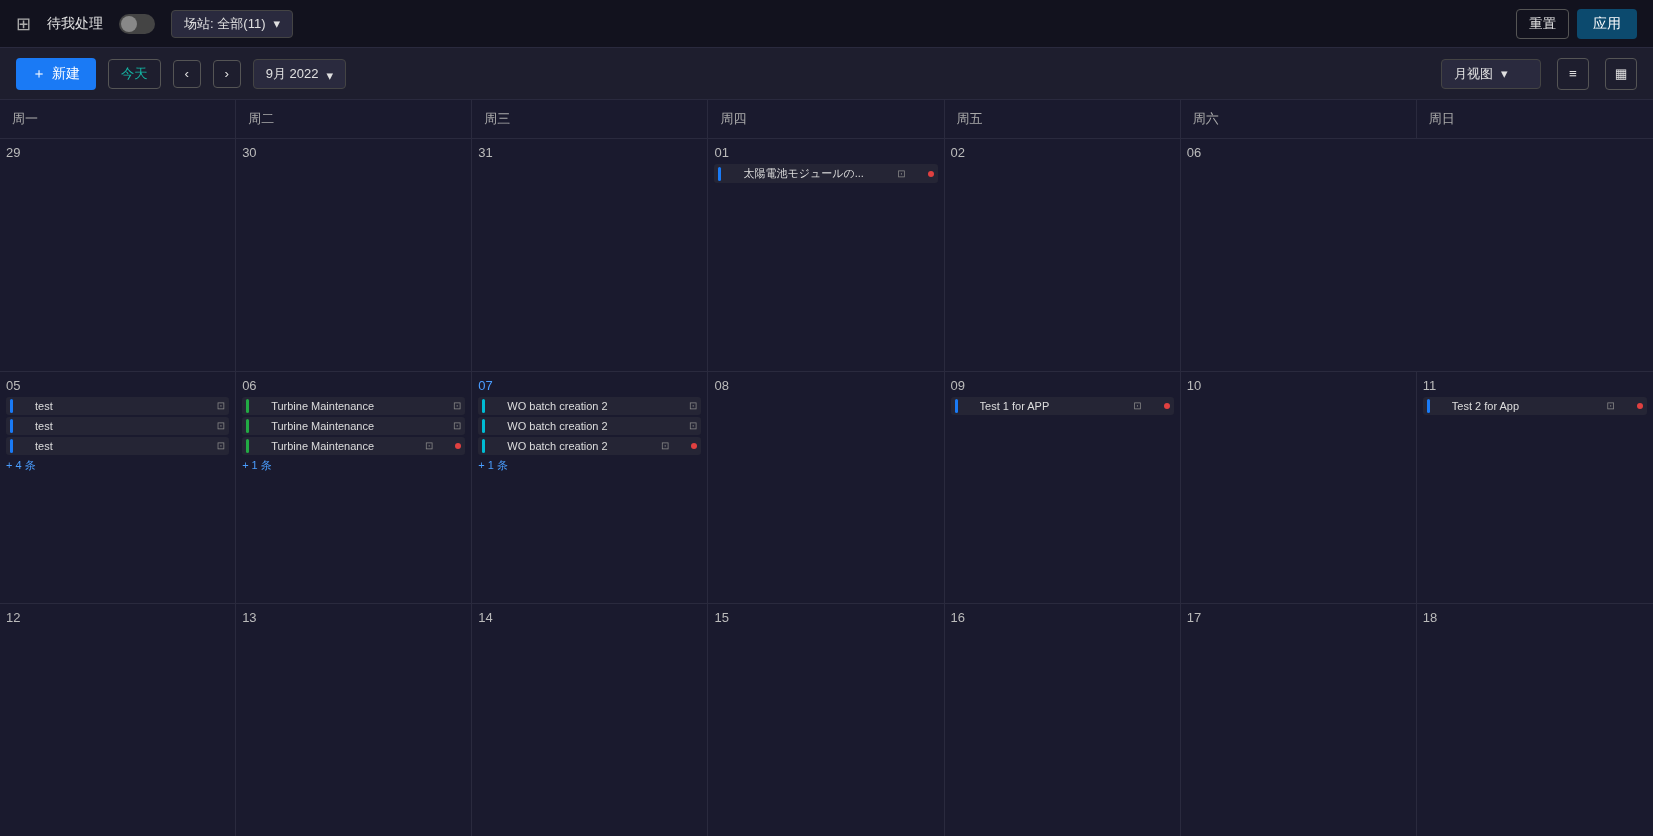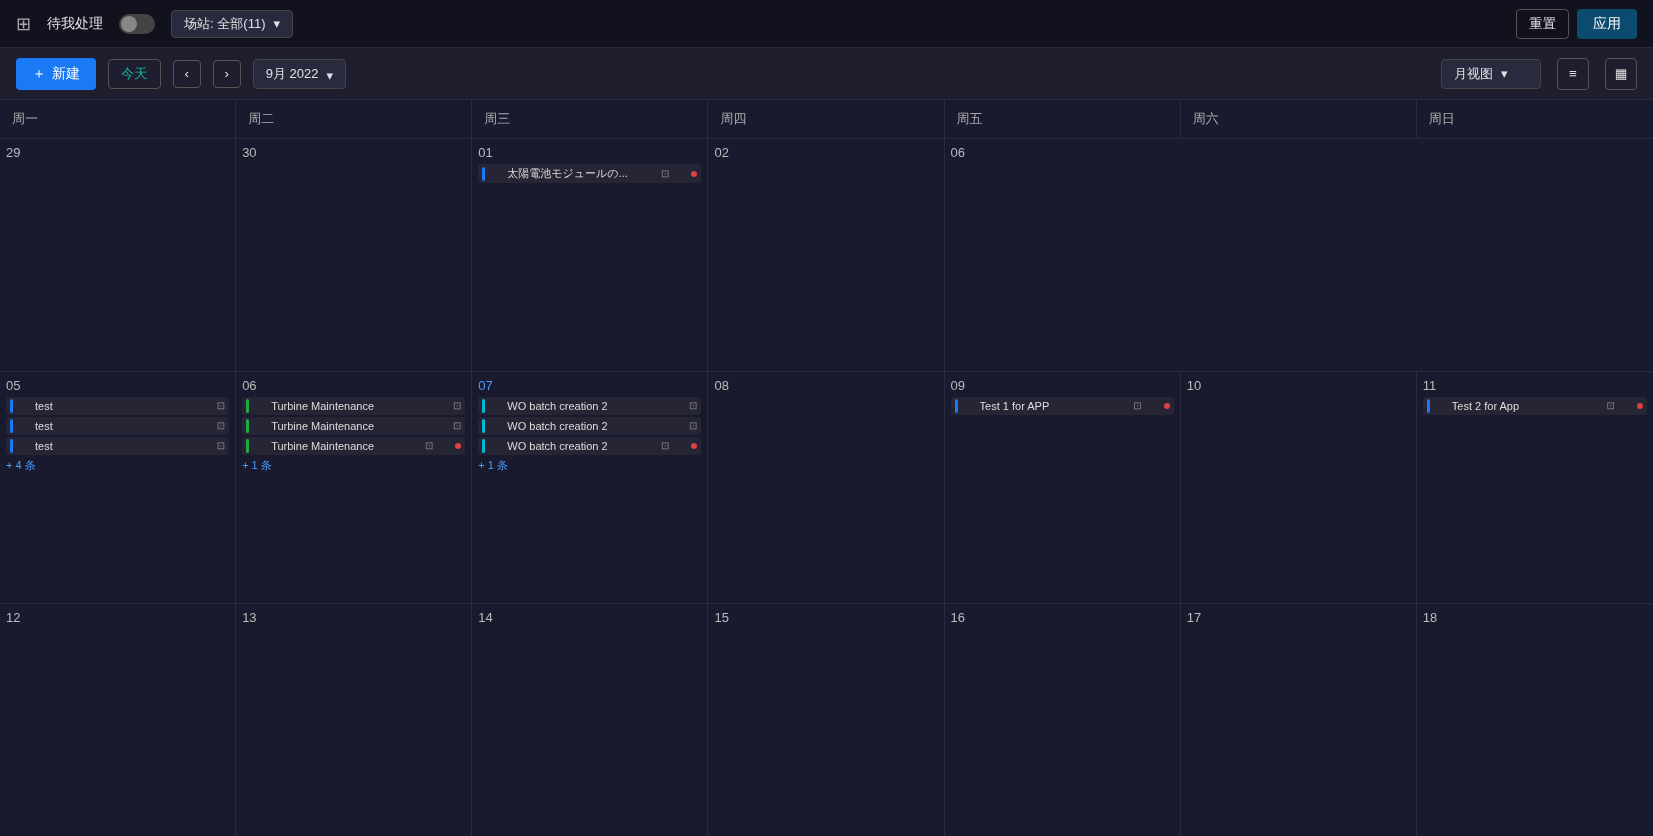--- a/index.html
+++ b/index.html
@@ -328,20 +328,23 @@
     </div>
   <div class="calendar-body">
   <div class="calendar-week">
         <div class="day-cell">
           <div class="day-number">29</div>
         </div>
         <div class="day-cell">
           <div class="day-number">30</div>
         </div>
         <div class="day-cell">
+          <div class="day-number">31</div>
+        </div>
+        <div class="day-cell">
           <div class="day-number">01</div>
           <div class="event-item">
             <div class="left-bar bar-blue"></div>
             <span class="event-label">太陽電池モジュールの...</span>
             <span class="event-icon">⊡</span>
             <span class="dot dot-red"></span>
           </div>
         </div>
         <div class="day-cell">
           <div class="day-number">02</div>

